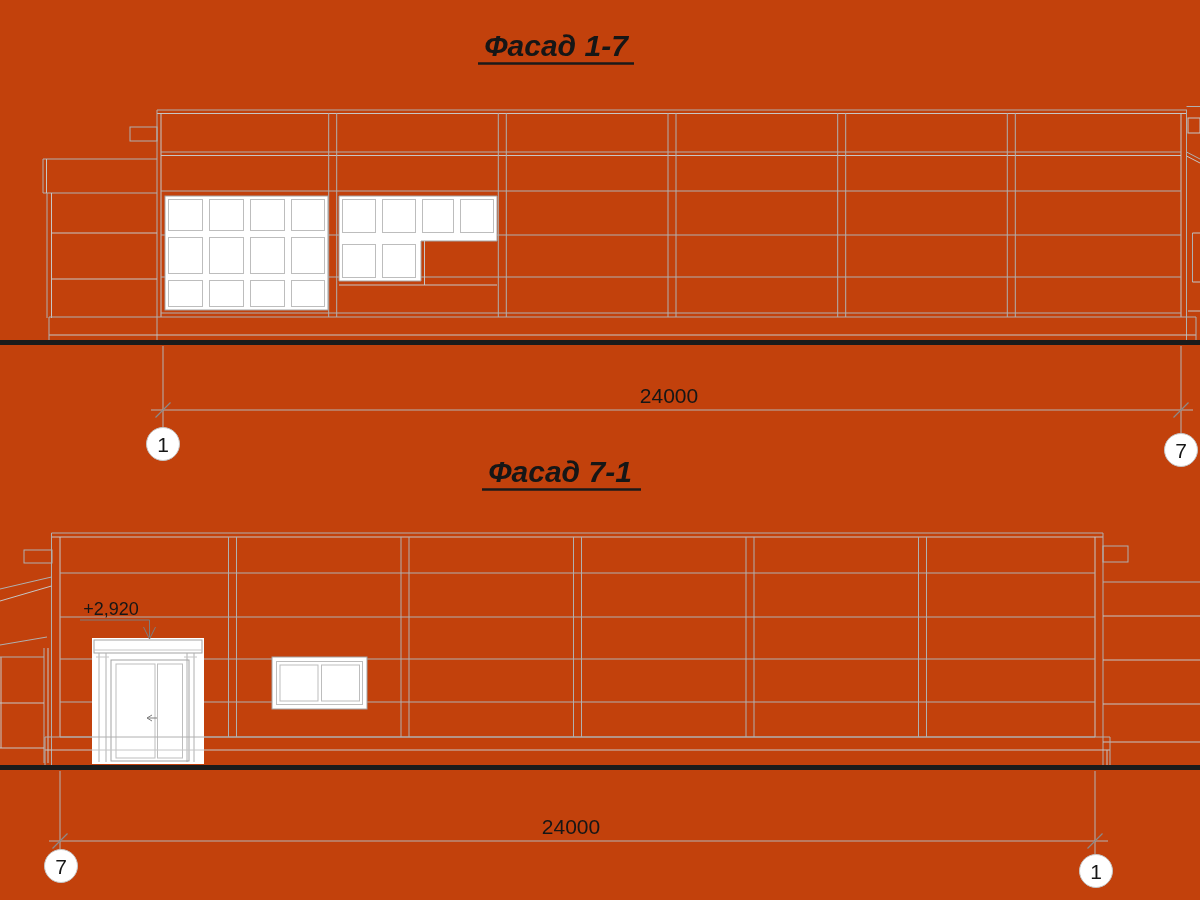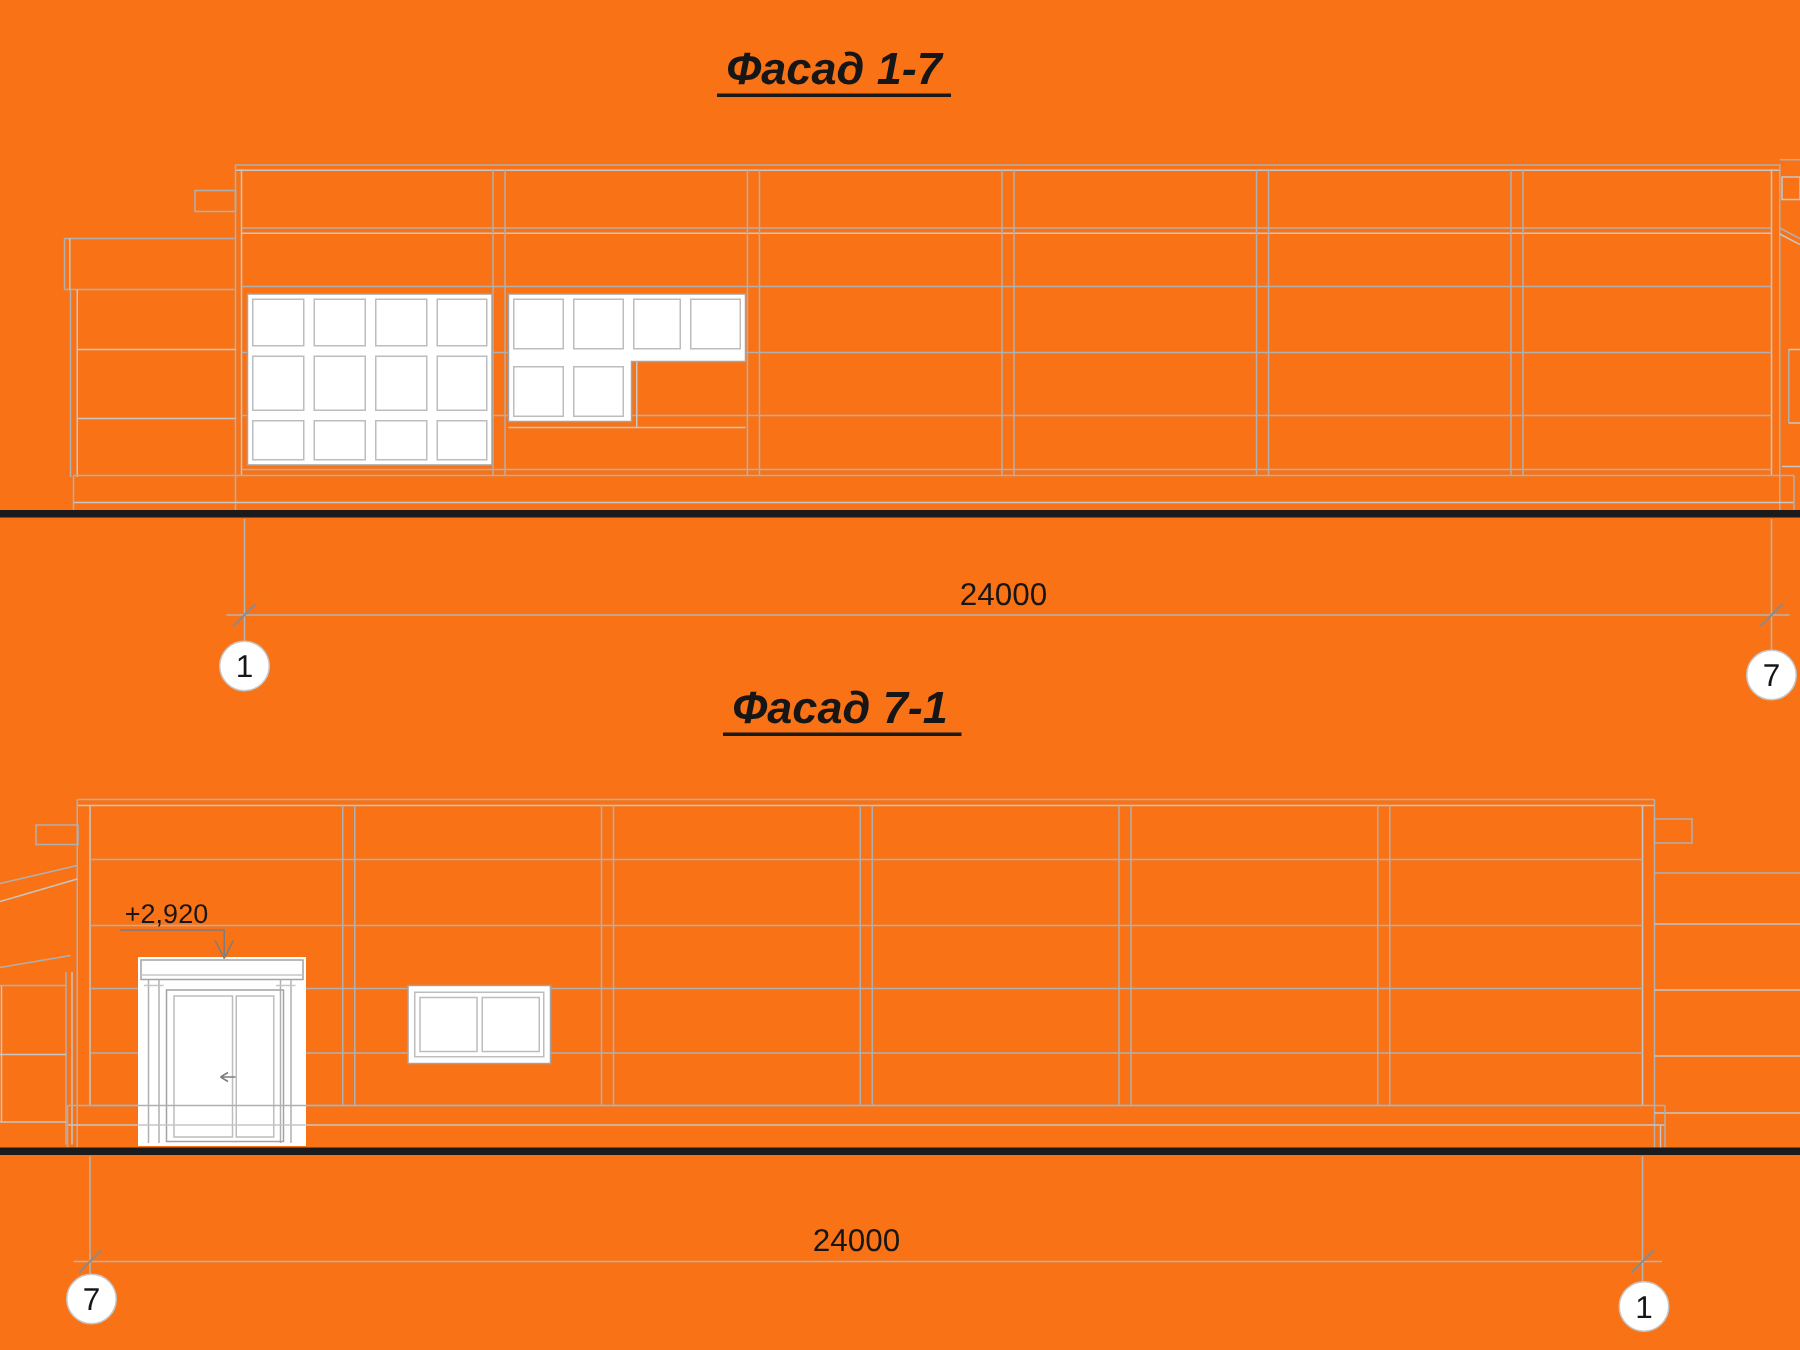--- a/index.html
+++ b/index.html
@@ -1,16 +1,16 @@
 <!DOCTYPE html>
 <html><head>
 <meta charset="utf-8">
 <style>
   html,body{margin:0;padding:0;background:#fff;}
-  #sheet{position:relative;width:1200px;height:900px;background:#f97316;overflow:hidden;
+  #sheet{position:relative;width:1200px;height:900px;background:#c2410c;overflow:hidden;
          font-family:"Liberation Sans",sans-serif;}
   svg line, svg rect, svg polygon, svg polyline, svg path, svg circle{
     stroke:#b0b0b0; fill:none; stroke-width:1;}
   .lt{stroke:#c6c6c6;}
   .fr{stroke:#a3a3a3;}
   .wf{fill:#ffffff;stroke:#a3a3a3;}
   .wcover{fill:#ffffff;stroke:none;}
   .pane{fill:#ffffff;stroke:#bdbdbd;}
   .inner{stroke:#bdbdbd;}
   .gnd{fill:#1b1b1b;stroke:none;}

